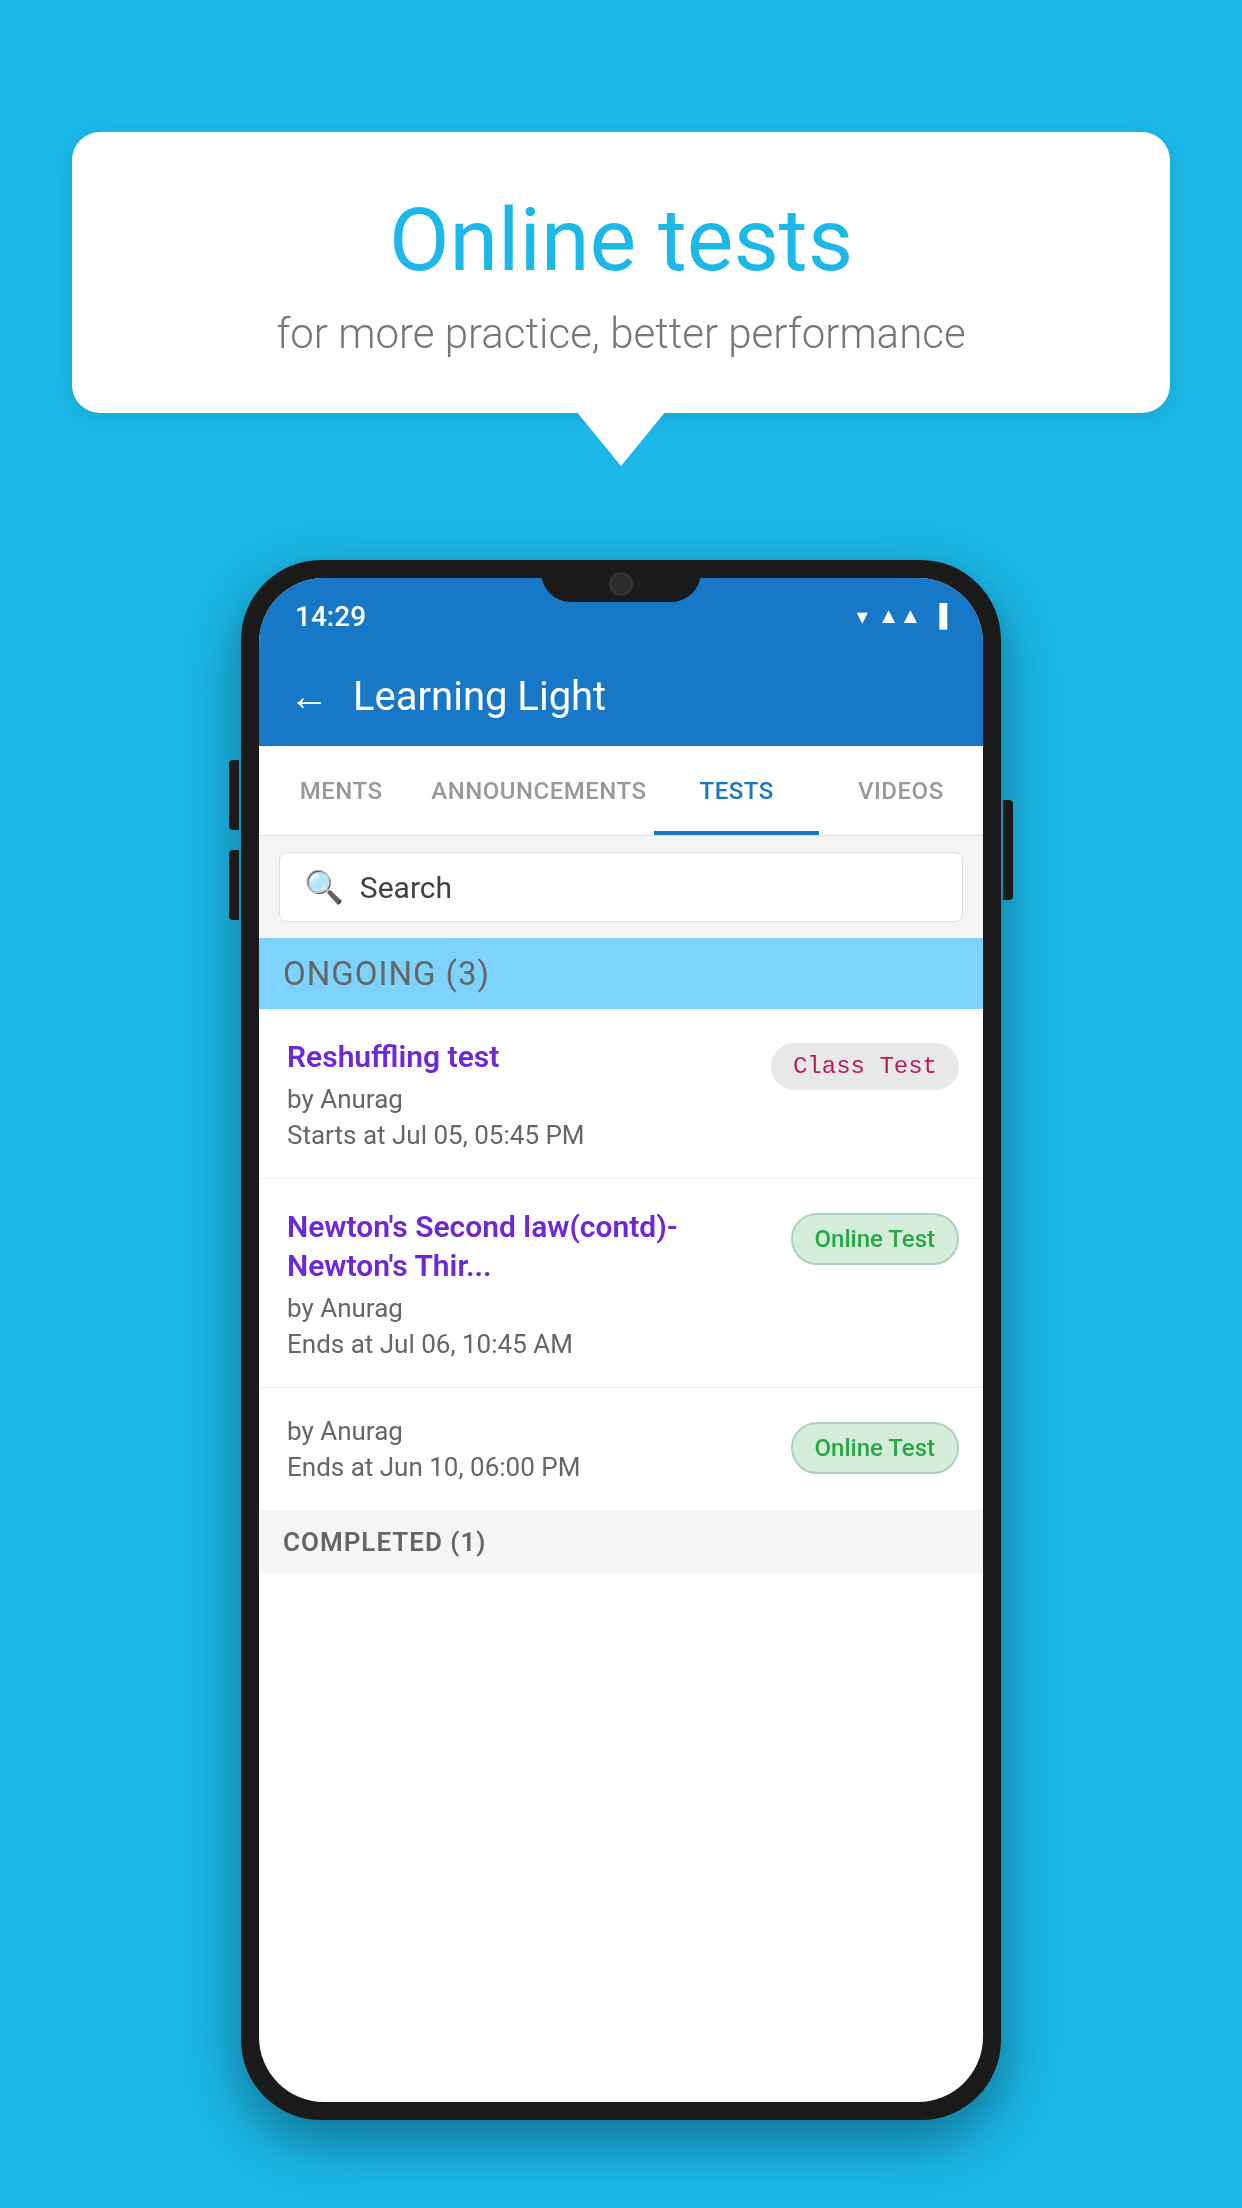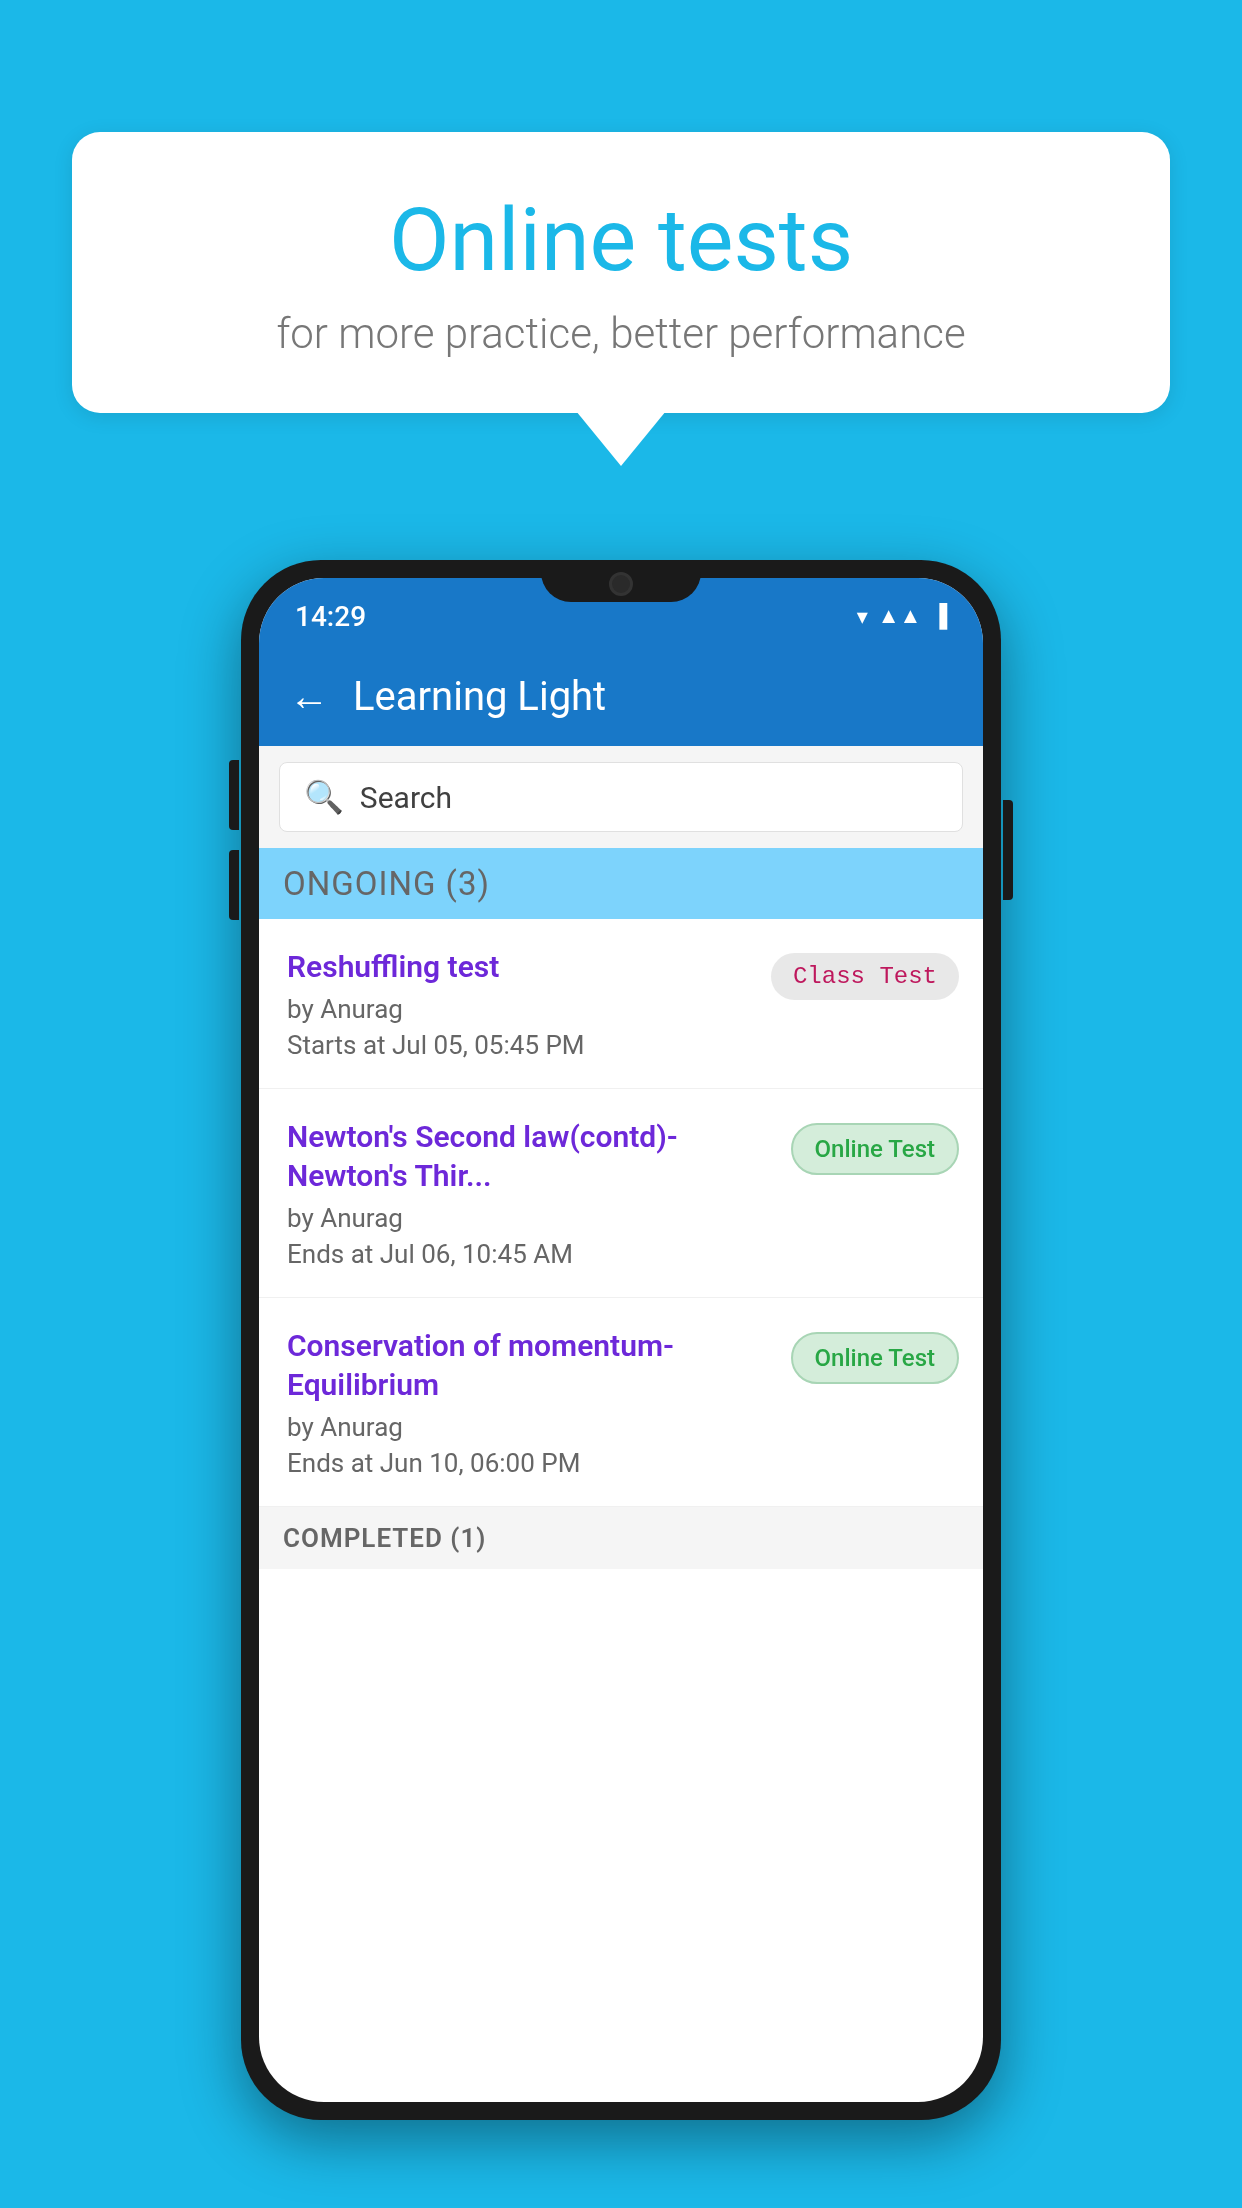--- a/index.html
+++ b/index.html
@@ -359,20 +359,34 @@
             <span style="color:white;font-size:22px;">▲▲</span>
             <span style="color:white;font-size:22px;">▐</span>
           </div>
         </div>
 
         <div class="app-header">
           <span class="back-arrow">←</span>
           <span class="header-title">Learning Light</span>
         </div>
 
+        <div class="tab-bar">
+          <div class="tab-item">
+            <span>MENTS</span>
+          </div>
+          <div class="tab-item">
+            <span>ANNOUNCEMENTS</span>
+          </div>
+          <div class="tab-item active">
+            <span>TESTS</span>
+          </div>
+          <div class="tab-item">
+            <span>VIDEOS</span>
+          </div>
+        </div>
 
         <div class="search-container">
           <div class="search-bar">
             <span class="search-icon">🔍</span>
             <span class="search-text">Search</span>
           </div>
         </div>
 
         <div class="section-header">ONGOING (3)</div>
 
@@ -391,21 +405,20 @@
             <div class="test-info">
               <div class="test-name">Newton's Second law(contd)-Newton's Thir...</div>
               <div class="test-author">by Anurag</div>
               <div class="test-date">Ends at  Jul 06, 10:45 AM</div>
             </div>
             <div class="test-badge badge-online">Online Test</div>
           </div>
 
           <div class="test-item">
             <div class="test-info">
-              <div class="test-name">Conservation of momentum-Equilibrium</div>
               <div class="test-author">by Anurag</div>
               <div class="test-date">Ends at  Jun 10, 06:00 PM</div>
             </div>
             <div class="test-badge badge-online">Online Test</div>
           </div>
 
         </div>
 
         <div class="completed-header">COMPLETED (1)</div>
 

